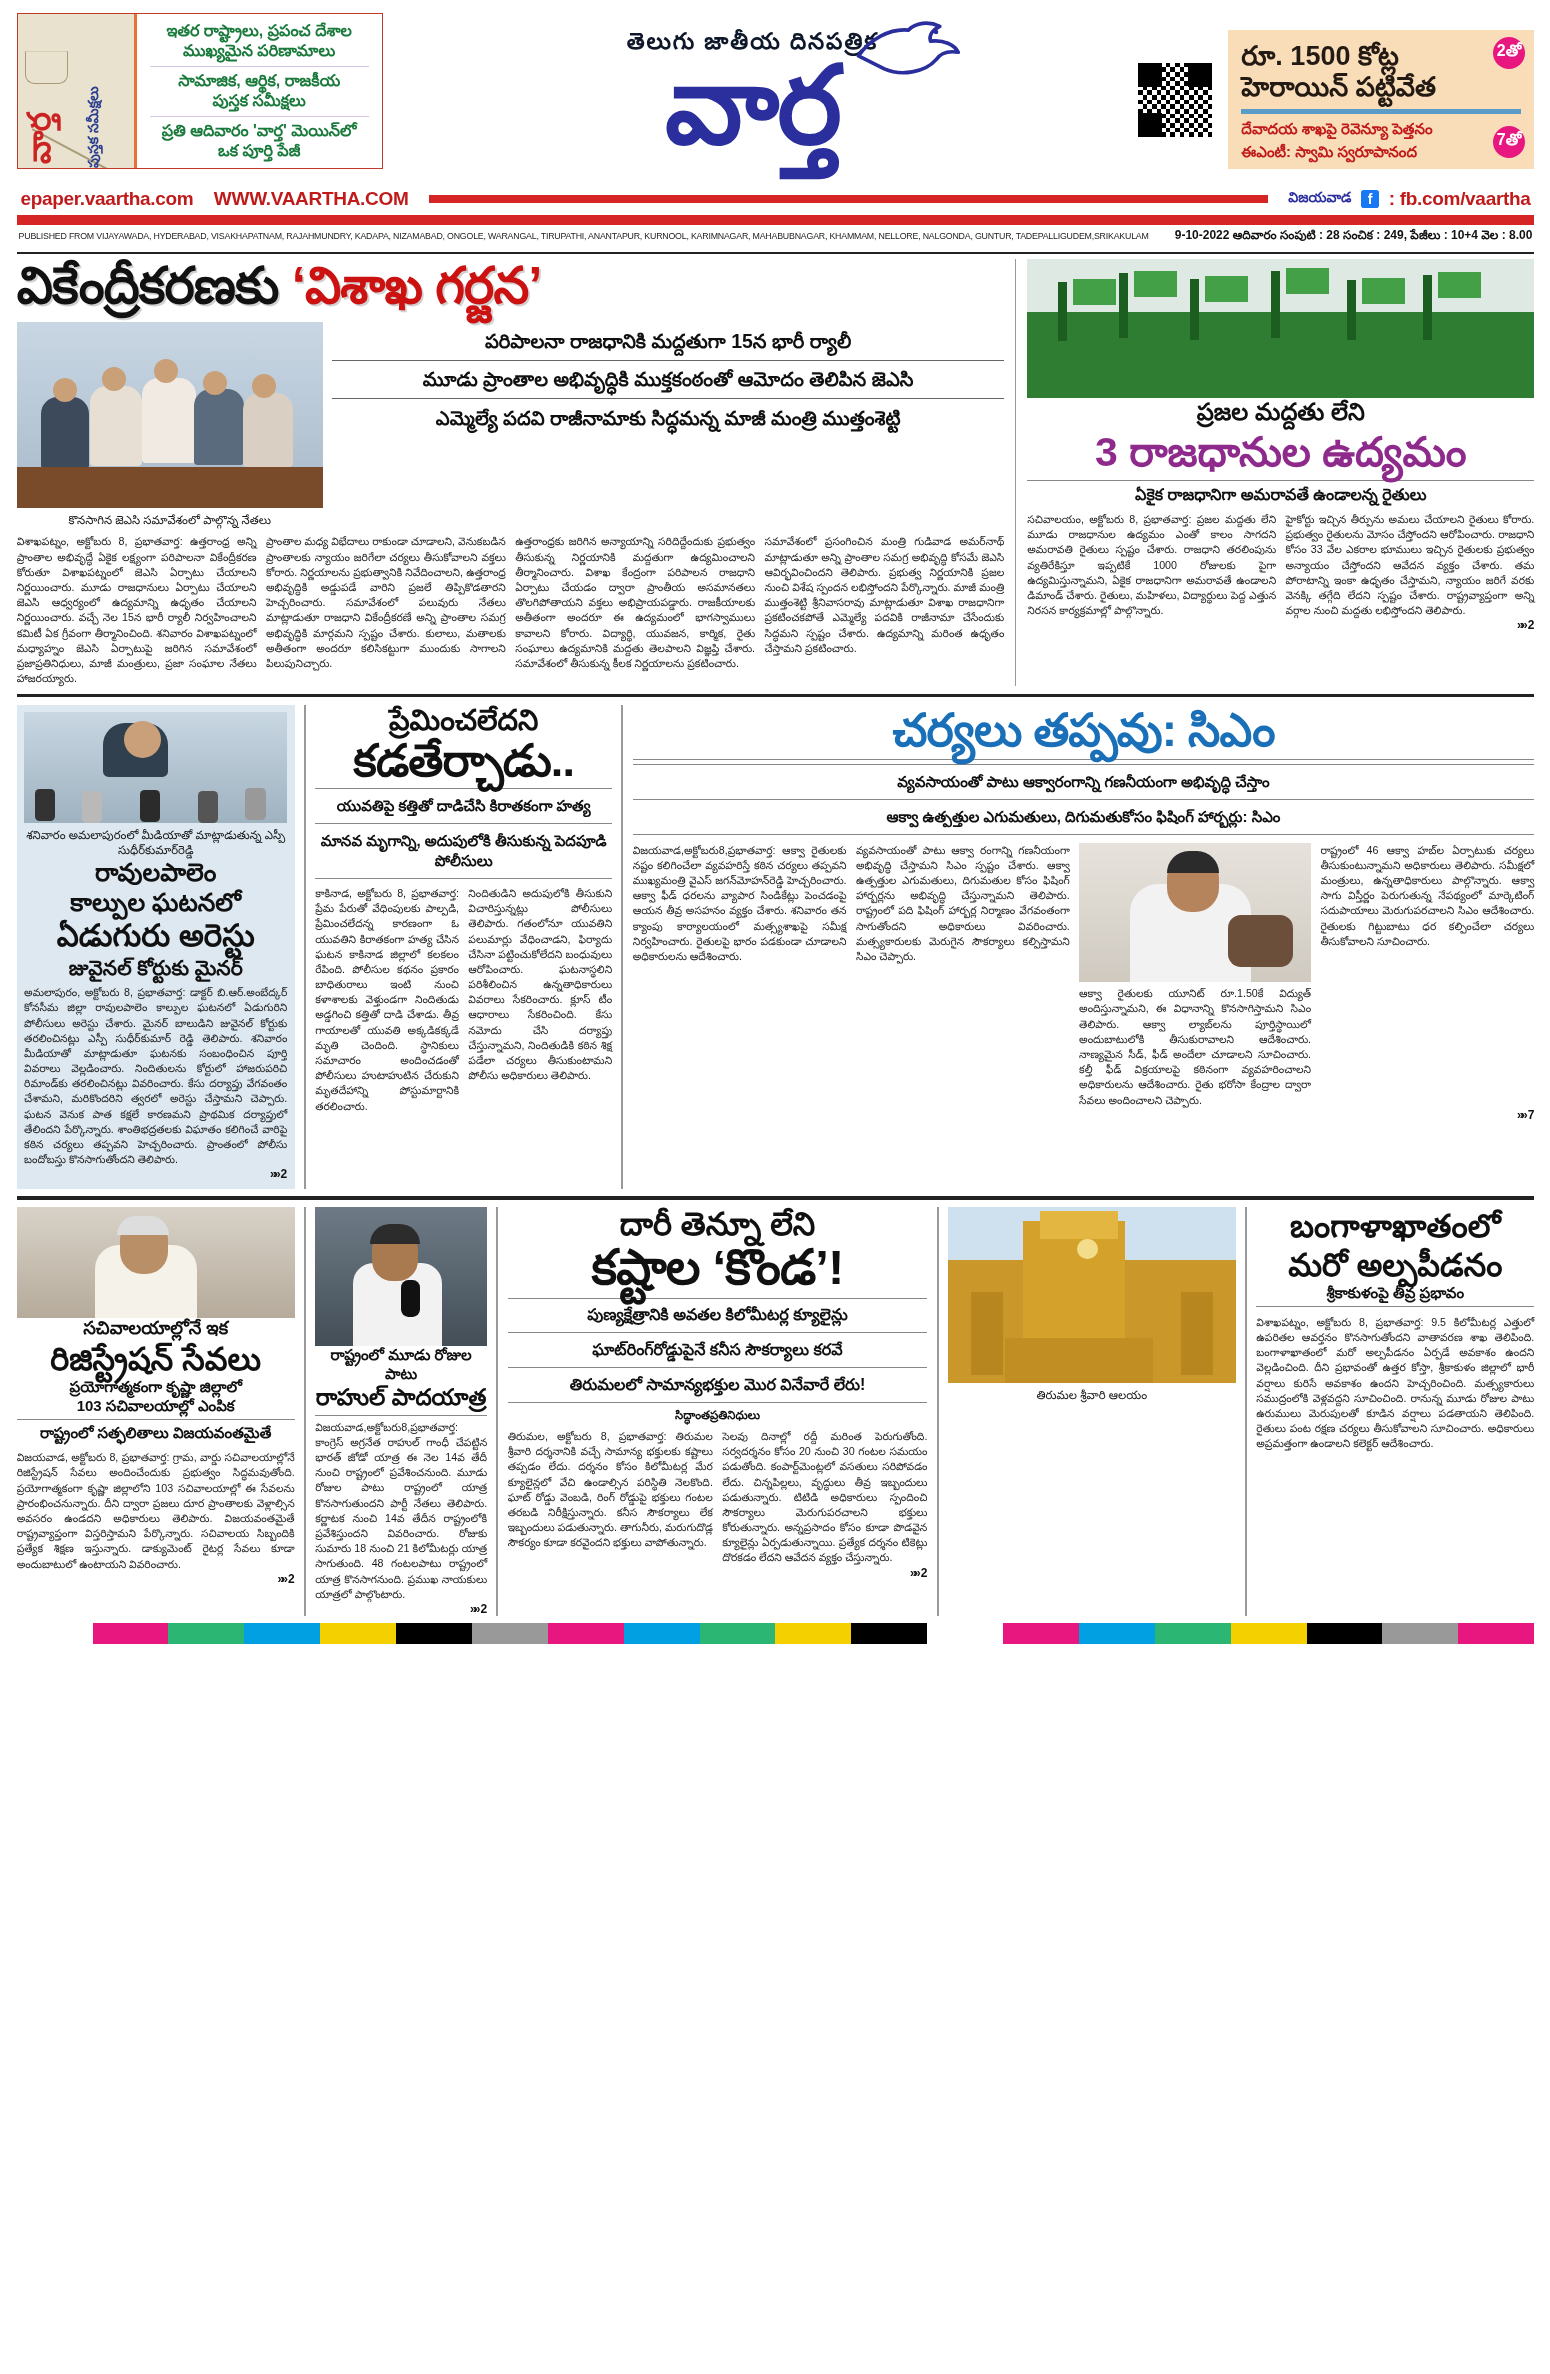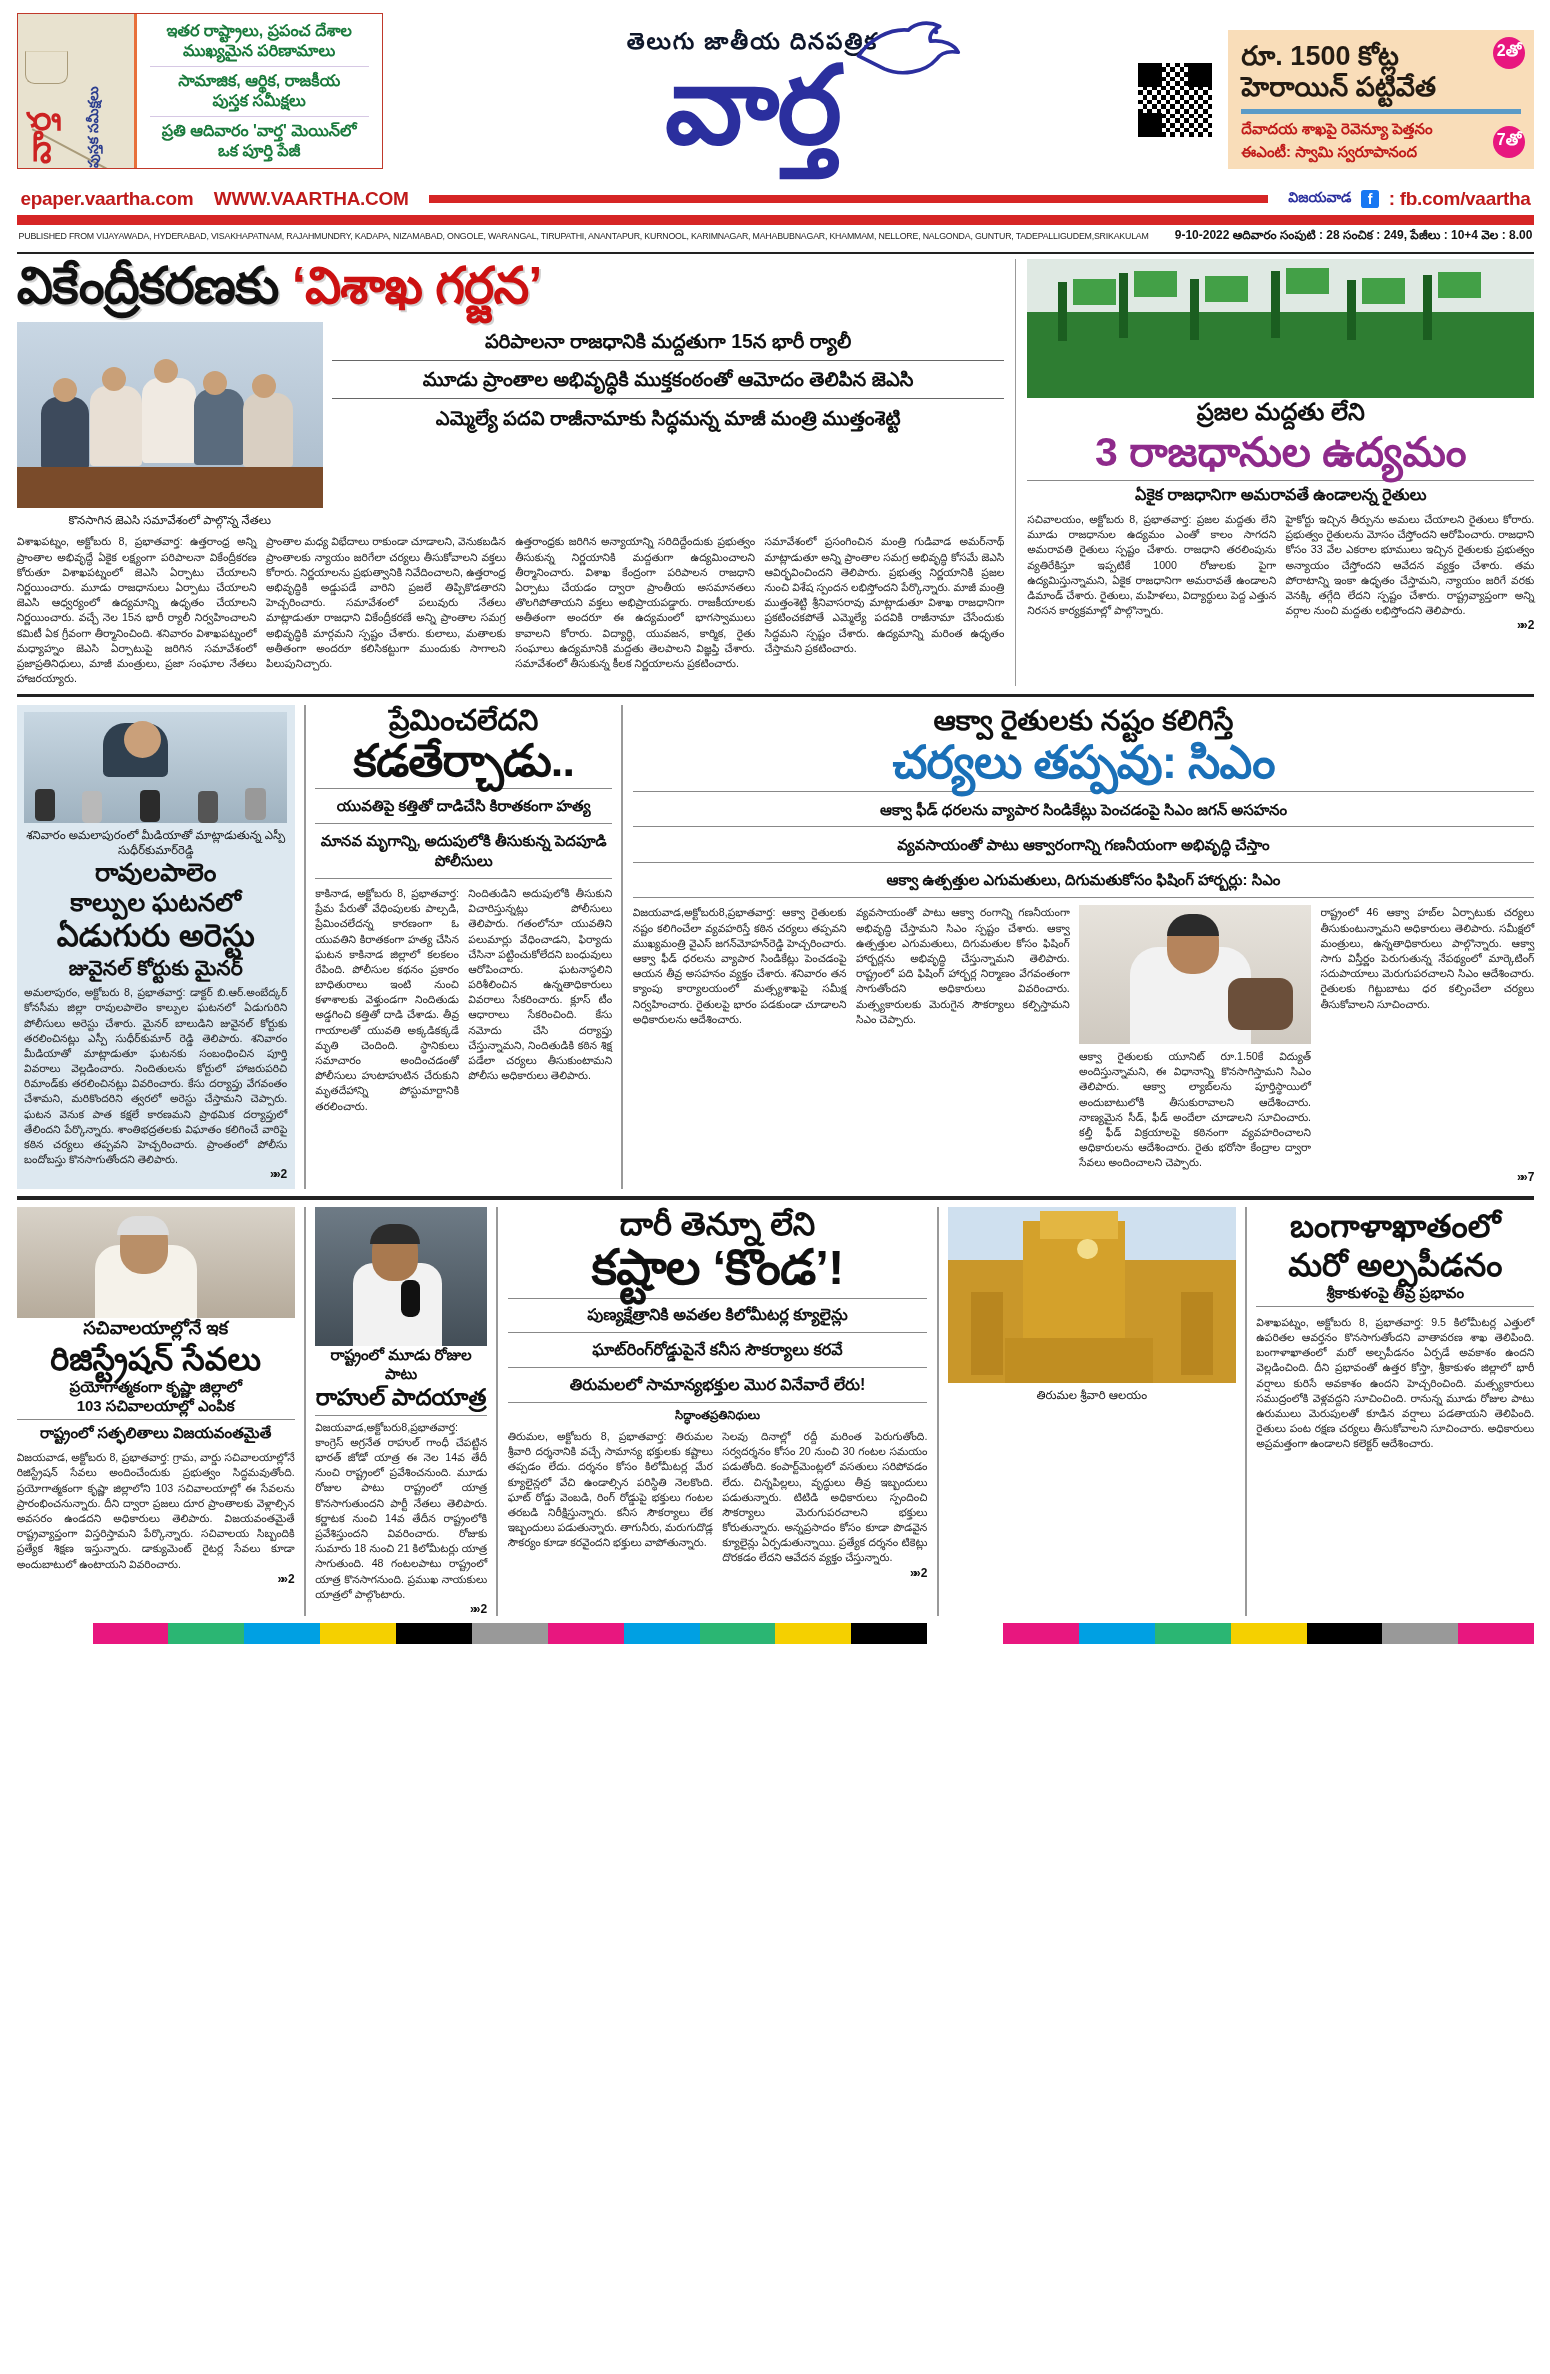--- a/index.html
+++ b/index.html
@@ -375,24 +375,22 @@
         <div class="hairline"></div>
         <div class="cols">
           <div class="col">కాకినాడ, అక్టోబరు 8, ప్రభాతవార్త: ప్రేమ పేరుతో వేధింపులకు పాల్పడి, ప్రేమించలేదన్న కారణంగా ఓ యువతిని కిరాతకంగా హత్య చేసిన ఘటన కాకినాడ జిల్లాలో కలకలం రేపింది. పోలీసుల కథనం ప్రకారం బాధితురాలు ఇంటి నుంచి కళాశాలకు వెళ్తుండగా నిందితుడు అడ్డగించి కత్తితో దాడి చేశాడు. తీవ్ర గాయాలతో యువతి అక్కడికక్కడే మృతి చెందింది. స్థానికులు సమాచారం అందించడంతో పోలీసులు హుటాహుటిన చేరుకుని మృతదేహాన్ని పోస్టుమార్టానికి తరలించారు.</div>
           <div class="col">నిందితుడిని అదుపులోకి తీసుకుని విచారిస్తున్నట్లు పోలీసులు తెలిపారు. గతంలోనూ యువతిని పలుమార్లు వేధించాడని, ఫిర్యాదు చేసినా పట్టించుకోలేదని బంధువులు ఆరోపించారు. ఘటనాస్థలిని పరిశీలించిన ఉన్నతాధికారులు వివరాలు సేకరించారు. క్లూస్ టీం ఆధారాలు సేకరించింది. కేసు నమోదు చేసి దర్యాప్తు చేస్తున్నామని, నిందితుడికి కఠిన శిక్ష పడేలా చర్యలు తీసుకుంటామని పోలీసు అధికారులు తెలిపారు.</div>
         </div>
       </div>
 
       <div class="vline"></div>
 
       <div class="c-right">
-        <div class="blue-head-small">ఆక్వా రైతులకు నష్టం కలిగిస్తే</div>
         <div class="blue-head-big">చర్యలు తప్పవు: సిఎం</div>
         <div class="hairline"></div>
-        <div class="blue-sub">ఆక్వా ఫీడ్ ధరలను వ్యాపార సిండికేట్లు పెంచడంపై సిఎం జగన్ అసహనం</div>
         <div class="hairline"></div>
         <div class="blue-sub">వ్యవసాయంతో పాటు ఆక్వారంగాన్ని గణనీయంగా అభివృద్ధి చేస్తాం</div>
         <div class="hairline"></div>
         <div class="blue-sub">ఆక్వా ఉత్పత్తుల ఎగుమతులు, దిగుమతుకోసం ఫిషింగ్ హార్బర్లు: సిఎం</div>
         <div class="hairline"></div>
         <div class="cols">
           <div class="col">విజయవాడ,అక్టోబరు8,ప్రభాతవార్త: ఆక్వా రైతులకు నష్టం కలిగించేలా వ్యవహరిస్తే కఠిన చర్యలు తప్పవని ముఖ్యమంత్రి వైఎస్ జగన్‌మోహన్‌రెడ్డి హెచ్చరించారు. ఆక్వా ఫీడ్ ధరలను వ్యాపార సిండికేట్లు పెంచడంపై ఆయన తీవ్ర అసహనం వ్యక్తం చేశారు. శనివారం తన క్యాంపు కార్యాలయంలో మత్స్యశాఖపై సమీక్ష నిర్వహించారు. రైతులపై భారం పడకుండా చూడాలని అధికారులను ఆదేశించారు.</div>
           <div class="col">వ్యవసాయంతో పాటు ఆక్వా రంగాన్ని గణనీయంగా అభివృద్ధి చేస్తామని సిఎం స్పష్టం చేశారు. ఆక్వా ఉత్పత్తుల ఎగుమతులు, దిగుమతుల కోసం ఫిషింగ్ హార్బర్లను అభివృద్ధి చేస్తున్నామని తెలిపారు. రాష్ట్రంలో పది ఫిషింగ్ హార్బర్ల నిర్మాణం వేగవంతంగా సాగుతోందని అధికారులు వివరించారు. మత్స్యకారులకు మెరుగైన సౌకర్యాలు కల్పిస్తామని సిఎం చెప్పారు.</div>
           <div class="col" style="flex:0 0 232px;">
             <div class="photo cm" style="height:139px;margin-bottom:4.6px;">

